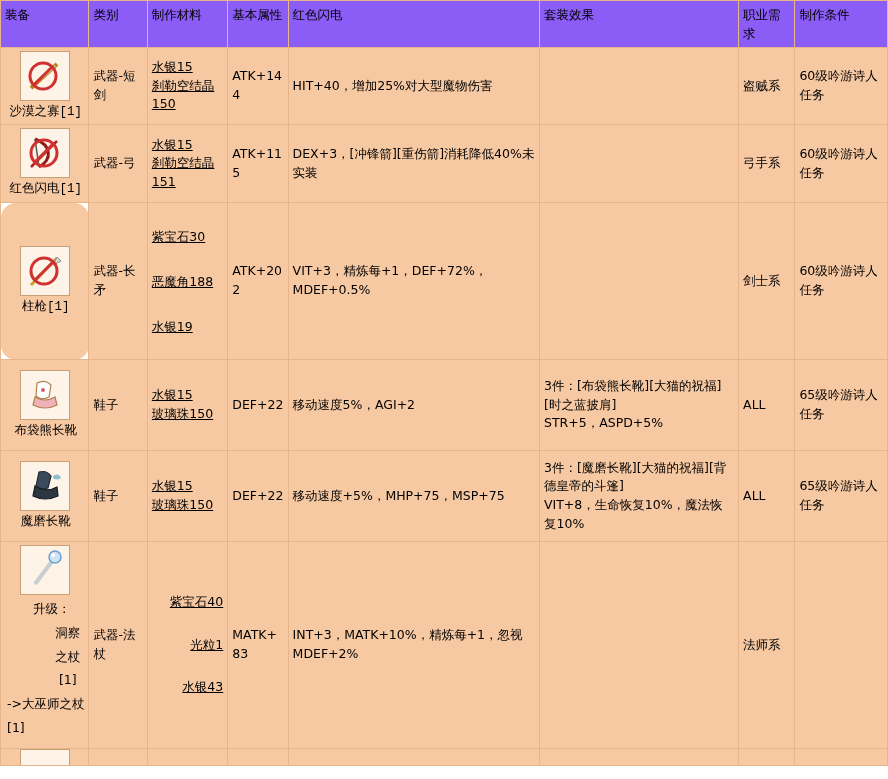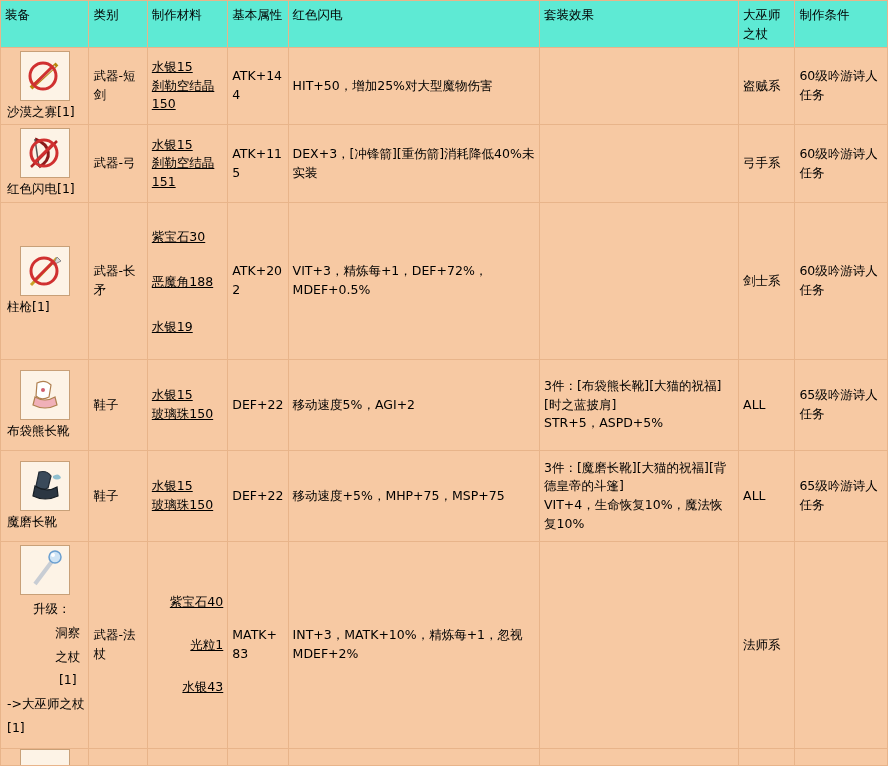--- a/index.html
+++ b/index.html
@@ -20,21 +20,21 @@
     vertical-align:middle;
     padding:3px 4px;
     background:#f7c9a3;
     font-weight:normal;
     text-align:left;
     line-height:1.5;
     word-wrap:break-word;
     overflow-wrap:break-word;
   }
   table.equip thead td{
-    background:#5eead4;
+    background:#8b5cf6;
     vertical-align:top;
     padding-top:5px;
   }
   
   col.c-name{width:88px;}
   col.c-cat{width:58px;}
   col.c-mat{width:80px;}
   col.c-base{width:60px;}
   col.c-spec{width:250px;}
   col.c-set{width:198px;}
@@ -53,22 +53,23 @@
     background:#fdf3e6;
     position:relative;
     box-sizing:border-box;
   }
   .icon-inner{
     position:absolute;inset:0;
     display:flex;align-items:center;justify-content:center;
   }
   .name-text{
     display:block;
-    text-align:left;
+    text-align:center;
     padding-left:2px;
+    font-family:Liberation Mono, monospace;
   }
   .mat-cell{
     line-height:1.9;
   }
   .mat-line{display:block;text-decoration:underline;}
   .upgrade-name{
     text-align:left;
     line-height:1.9;
     padding-left:2px;
   }
@@ -99,21 +100,21 @@
       <col class="c-cond">
   </colgroup>
   <thead>
     <tr>
       <td>装备</td>
       <td>类别</td>
       <td>制作材料</td>
       <td>基本属性</td>
       <td>红色闪电</td>
       <td>套装效果</td>
-      <td>大巫师之杖</td>
+      <td>职业需求</td>
       <td>制作条件</td>
     </tr>
   </thead>
   <tbody>
 
     <tr>
       <td class="cell-name">
         <div class="icon-box">
           <div class="icon-inner">
             <svg width="44" height="44" viewBox="0 0 44 44">
@@ -125,21 +126,21 @@
           </div>
         </div>
         <span class="name-text">沙漠之寡[1]</span>
       </td>
       <td><span>武器-短剑</span></td>
       <td class="mat-cell">
         <span class="mat-line">水银15</span>
         <span class="mat-line">刹勒空结晶150</span>
       </td>
       <td>ATK+144</td>
-      <td>HIT+50，增加25%对大型魔物伤害</td>
+      <td>HIT+40，增加25%对大型魔物伤害</td>
       <td></td>
       <td>盗贼系</td>
       <td>60级吟游诗人任务</td>
     </tr>
 
     <tr>
       <td class="cell-name">
         <div class="icon-box">
           <div class="icon-inner">
             <svg width="44" height="44" viewBox="0 0 44 44">
@@ -159,21 +160,21 @@
         <span class="mat-line">刹勒空结晶151</span>
       </td>
       <td>ATK+115</td>
       <td>DEX+3，[冲锋箭][重伤箭]消耗降低40%未实装</td>
       <td></td>
       <td>弓手系</td>
       <td>60级吟游诗人任务</td>
     </tr>
 
     <tr>
-      <td class="cell-name" style="height:150px;">
+      <td class="cell-name" style="height:150px;border-radius:15px;">
         <div class="icon-box">
           <div class="icon-inner">
             <svg width="44" height="44" viewBox="0 0 44 44">
               <line x1="8" y1="36" x2="34" y2="9" stroke="#c9a227" stroke-width="3"></line>
               <polygon points="34,8 38,12 30,16" fill="#d8d8d8" stroke="#888" stroke-width="1"></polygon>
               <circle cx="21" cy="22" r="13" fill="none" stroke="#d03030" stroke-width="3"></circle>
               <line x1="12" y1="31" x2="30" y2="13" stroke="#d03030" stroke-width="3"></line>
             </svg>
           </div>
         </div>
@@ -232,21 +233,21 @@
         <span class="name-text">魔磨长靴</span>
       </td>
       <td><span>鞋子</span></td>
       <td class="mat-cell">
         <span class="mat-line">水银15</span>
         <span class="mat-line">玻璃珠150</span>
       </td>
       <td>DEF+22</td>
       <td>移动速度+5%，MHP+75，MSP+75</td>
       <td style="white-space:pre-line;">3件：[魔磨长靴][大猫的祝福][背德皇帝的斗篷]
-VIT+4，生命恢复10%，魔法恢复10%</td>
+VIT+8，生命恢复10%，魔法恢复10%</td>
       <td>ALL</td>
       <td>65级吟游诗人任务</td>
     </tr>
 
     <tr>
       <td class="cell-name" style="height:200px;vertical-align:top;">
         <div class="icon-box">
           <div class="icon-inner">
             <svg width="44" height="44" viewBox="0 0 44 44">
               <line x1="12" y1="36" x2="30" y2="12" stroke="#c8cdd4" stroke-width="4"></line>

